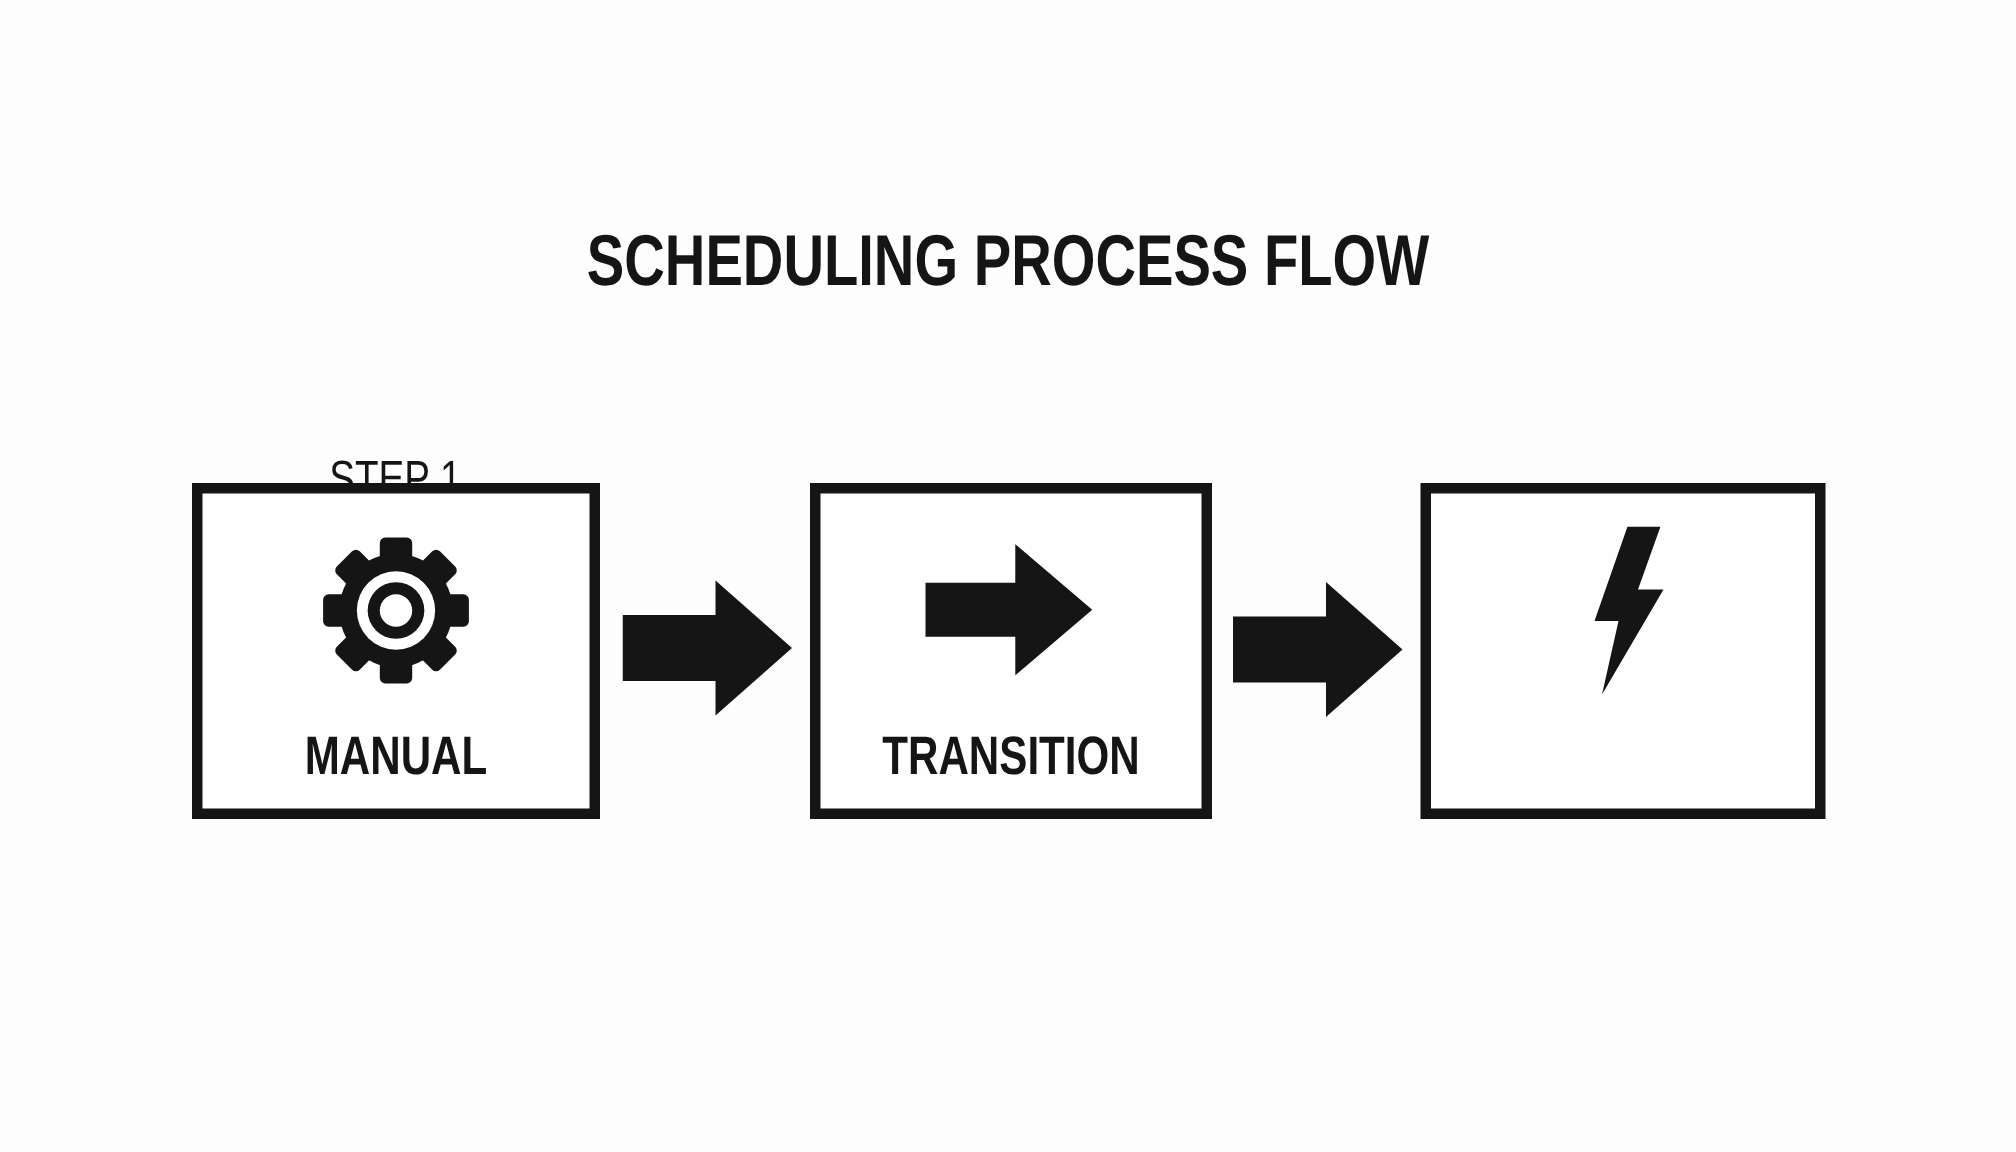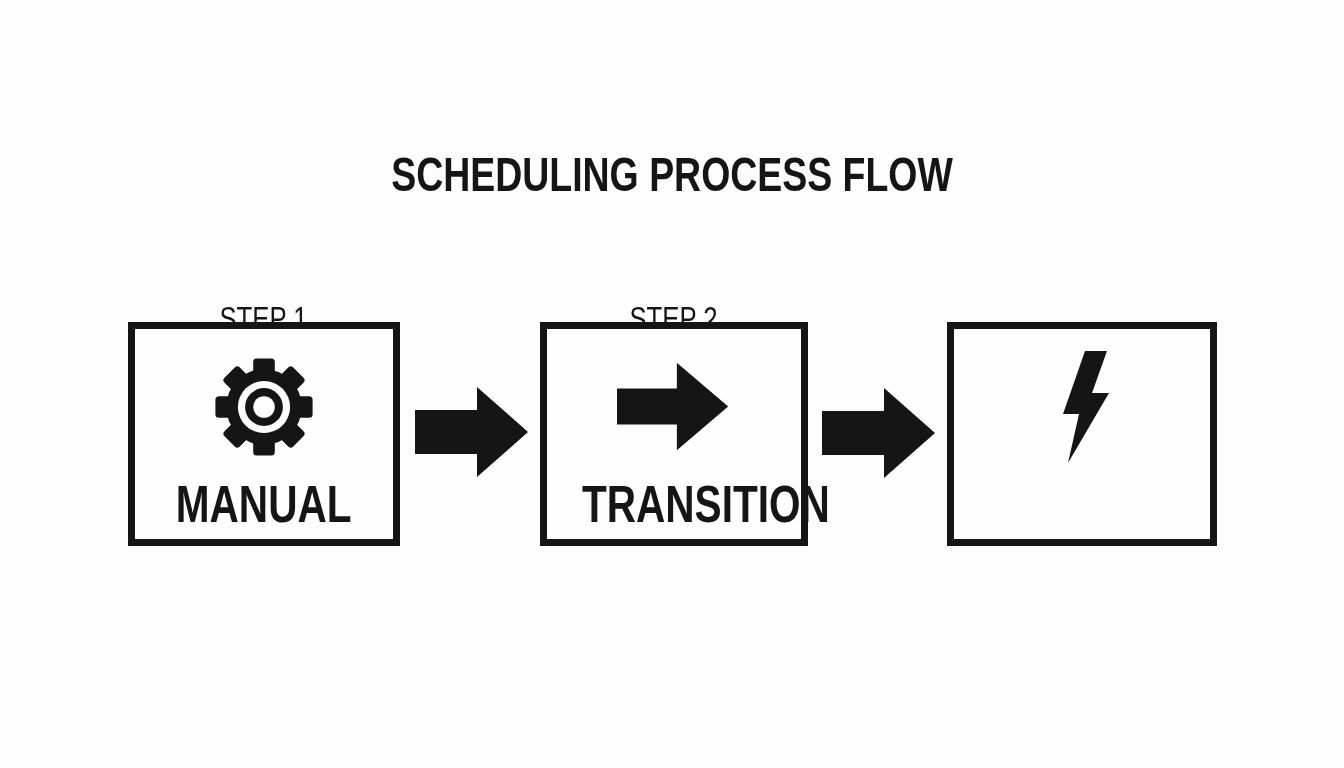--- a/index.html
+++ b/index.html
@@ -57,21 +57,21 @@
     transform: translateX(-50%);
     color: #151515;
     line-height: 0;
   }
   .step-name {
     position: absolute;
     bottom: 14px;
     left: 0;
     width: 100%;
     text-align: center;
-    font-size: 52px;
+    font-size: 36px;
     font-weight: 700;
     line-height: 42px;
     color: #151515;
   }
   .connector {
     position: absolute;
     color: #151515;
     line-height: 0;
   }
   
@@ -118,23 +118,20 @@
       <span class="condensed">MANUAL</span>
     </div>
   </div>
 
   <span class="connector connector-1">
     <svg width="115" height="92" viewBox="0 0 115 92" fill="currentColor" aria-hidden="true">
       <polygon points="0,24 62,24 62,1 113,46 62,91 62,68 0,68"></polygon>
     </svg>
   </span>
 
-  <div class="step-label g2-label">
-    <span class="condensed">STEP 2</span>
-  </div>
   <div class="step-box g2-box">
     <span class="icon-wrap arrow-pos">
       <svg width="117" height="95" viewBox="0 0 120 100" fill="currentColor" aria-hidden="true">
         <polygon points="0,31 63,31 63,4 117,50 63,96 63,69 0,69"></polygon>
       </svg>
     </span>
     <div class="step-name">
       <span class="condensed">TRANSITION</span>
     </div>
   </div>

